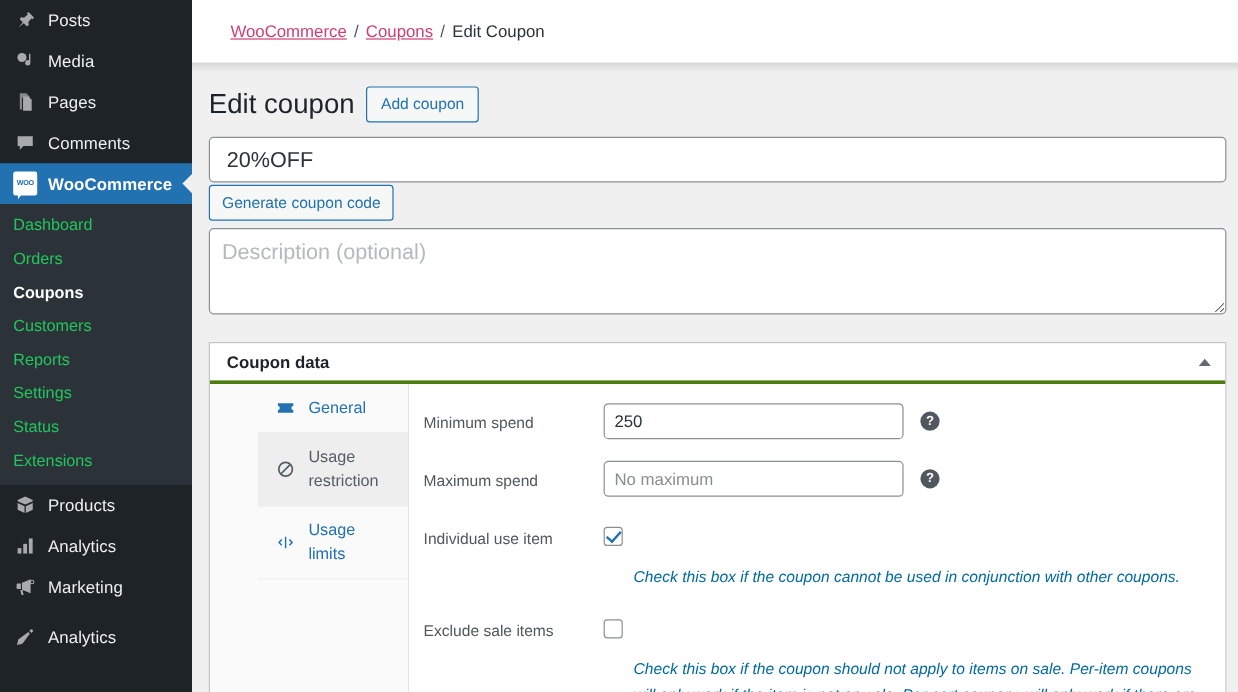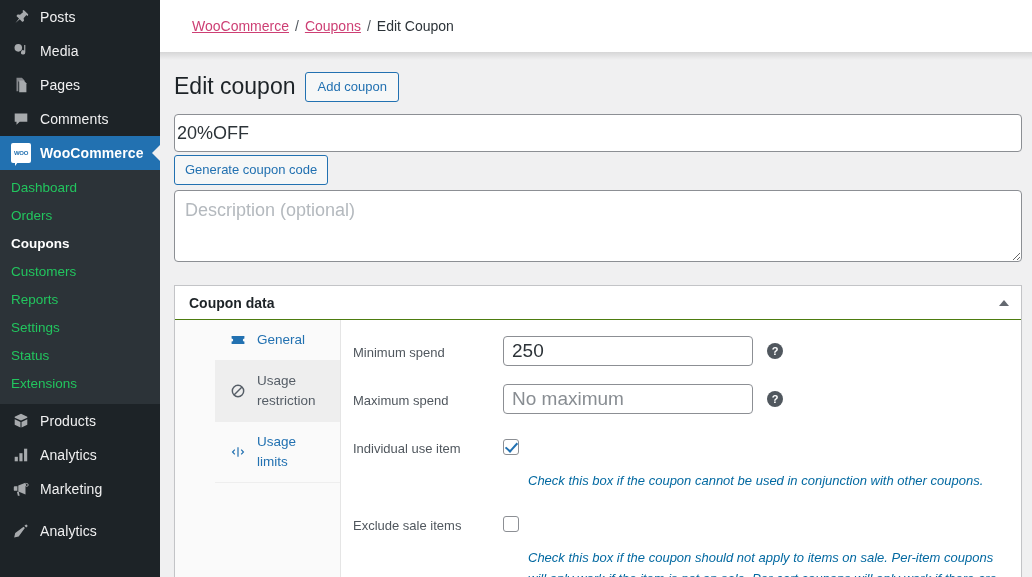--- a/index.html
+++ b/index.html
@@ -162,21 +162,21 @@
 
   #coupon-code-input {
     display: block;
     width: 100%;
     height: 38px;
     border: 1px solid #8c8f94;
     border-radius: 4px;
     background: #fff;
     font-size: 18px;
     color: #2c3338;
-    padding: 0 2px;
+    padding: 0 14px;
     font-family: "Liberation Sans", sans-serif;
     outline: none;
   }
 
   #generate-row { margin-top: 8px; }
   #generate-btn {
     background: #f6f7f7;
     border: 1px solid #2271b1;
     color: #2271b1;
     border-radius: 3px;
@@ -210,21 +210,21 @@
     background: #fff;
     border: 1px solid #c3c4c7;
     box-shadow: 0 1px 1px rgba(0,0,0,.04);
   }
   #panel-header {
     height: 34px;
     display: flex;
     align-items: center;
     justify-content: space-between;
     padding: 0 12px 0 14px;
-    border-bottom: 1px solid #4d7c0f;
+    border-bottom: 3px solid #4d7c0f;
     cursor: pointer;
   }
   #panel-title { font-size: 14px; font-weight: 600; color: #1d2327; }
   #panel-toggle {
     width: 0; height: 0;
     border-style: solid;
     border-width: 0 5px 6px 5px;
     border-color: transparent transparent #646970 transparent;
   }
 
@@ -282,21 +282,21 @@
     color: #50575e;
     padding-top: 8px;
     line-height: 1.4;
   }
   .fr-field { display: flex; align-items: center; flex: 1; }
   .text-input {
     width: 250px;
     height: 30px;
     border: 1px solid #8c8f94;
     border-radius: 4px;
-    font-size: 19px;
+    font-size: 14px;
     color: #2c3338;
     padding: 0 8px;
     background: #fff;
     font-family: "Liberation Sans", sans-serif;
     outline: none;
   }
   .text-input::placeholder { color: #888d92; }
 
   .help-tip {
     width: 16px; height: 16px;

